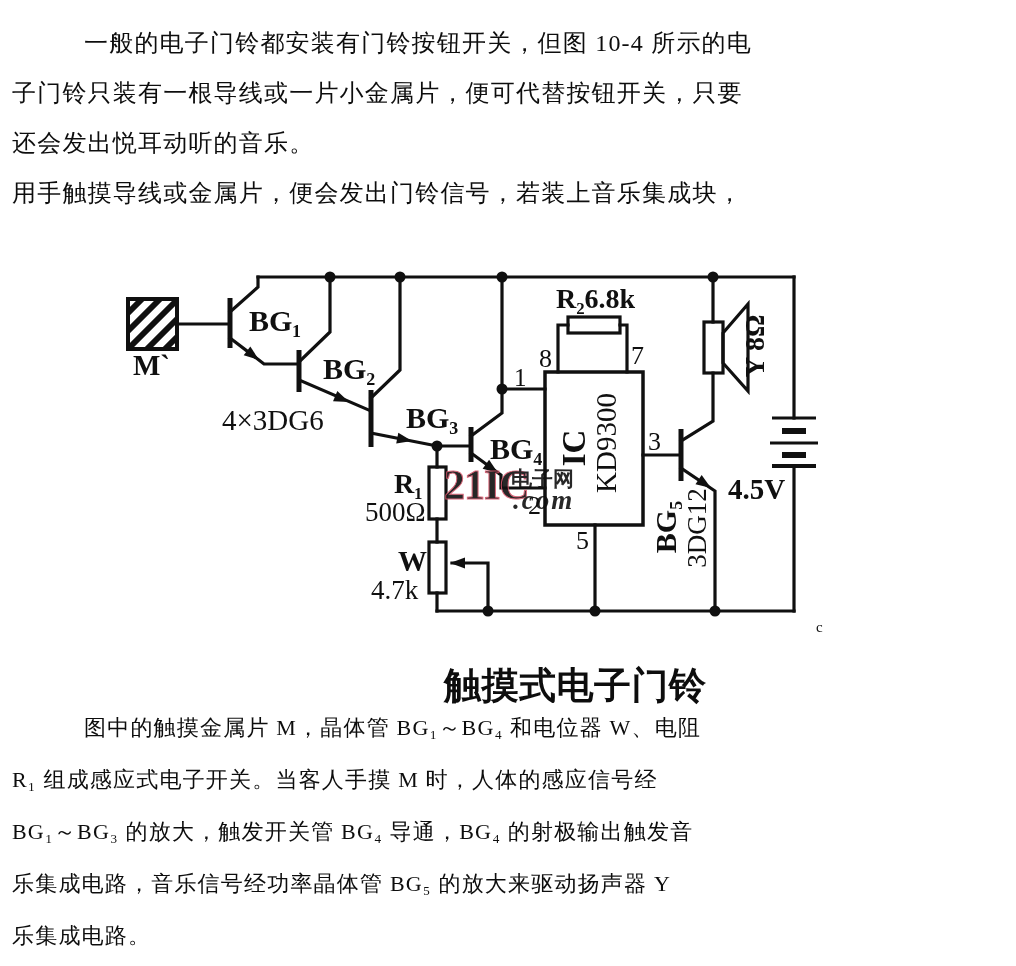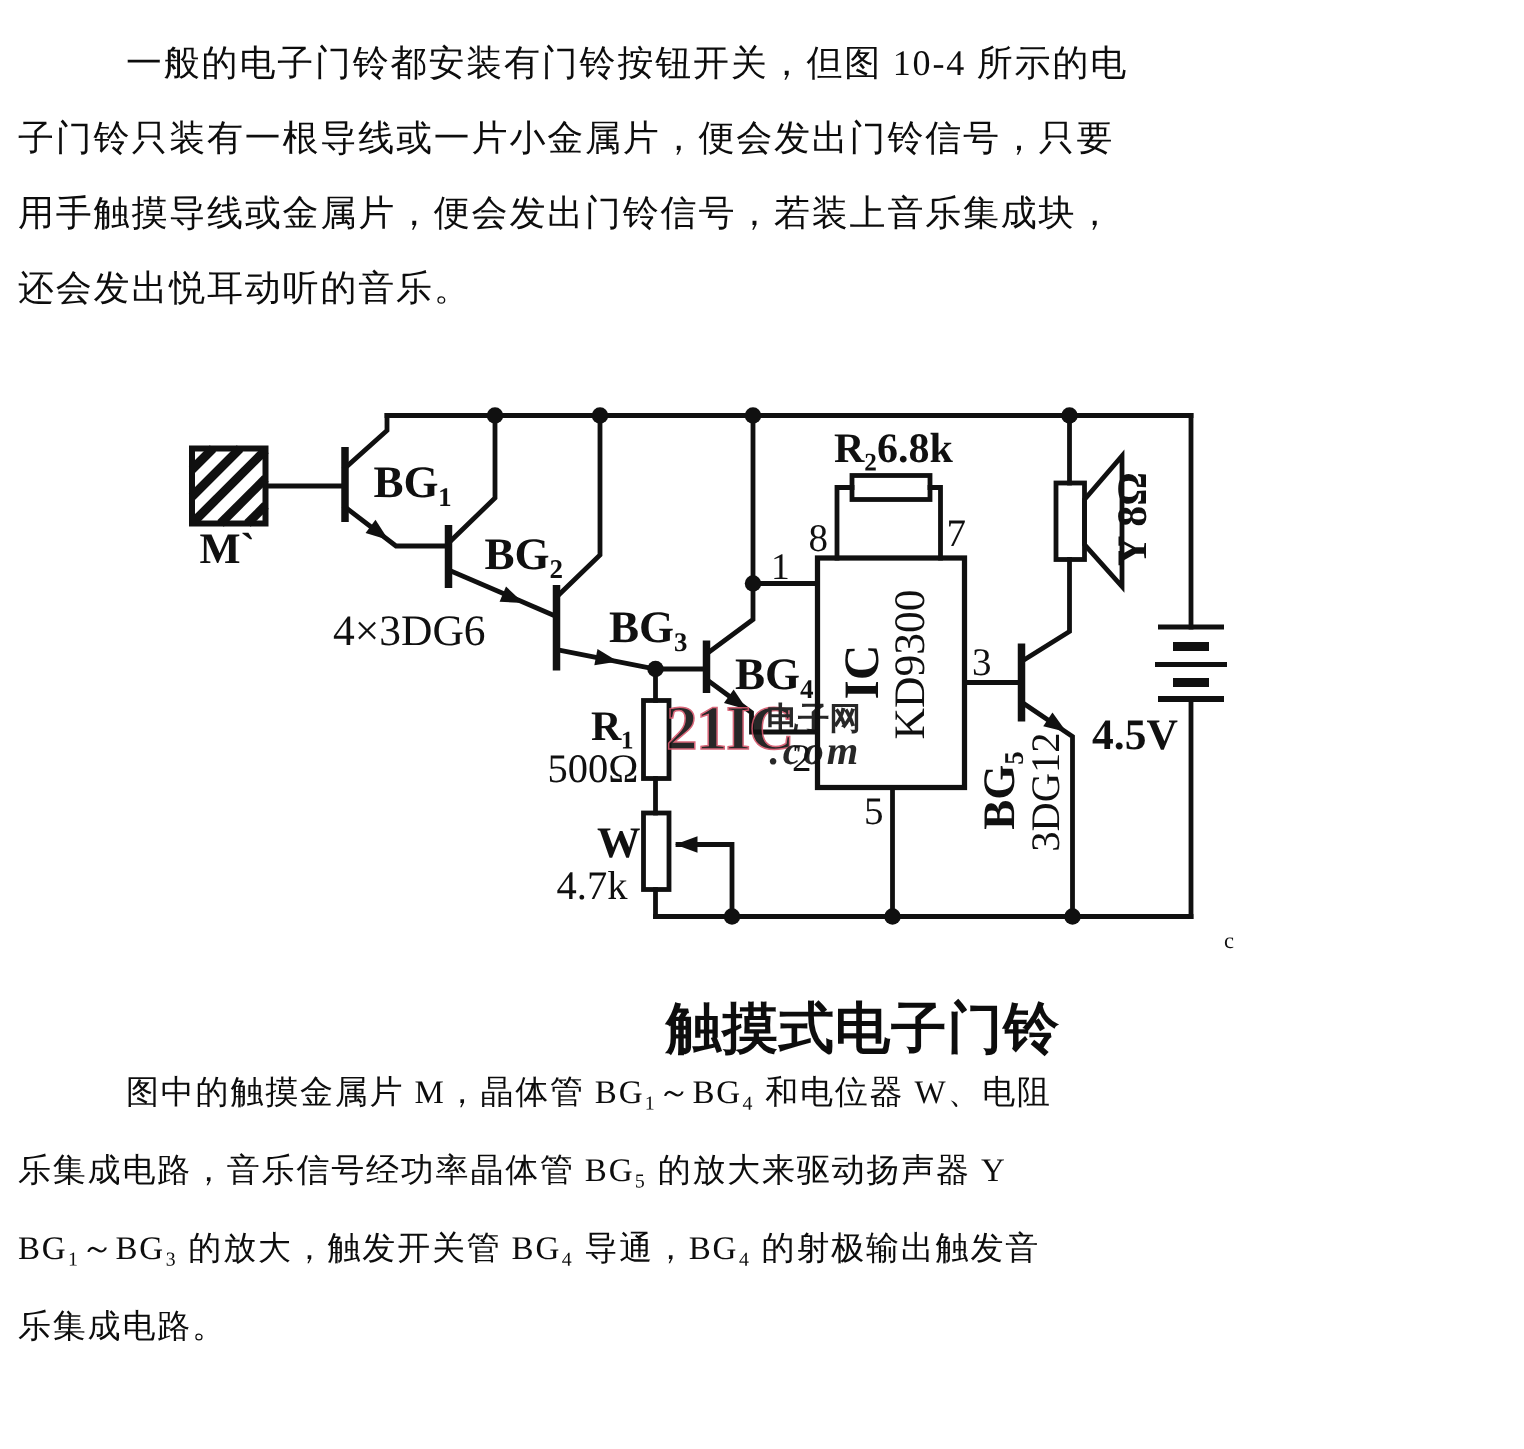--- a/index.html
+++ b/index.html
@@ -15,23 +15,23 @@
   svg.circuit{position:absolute;left:0;top:0;}
   svg text{font-family:"Liberation Serif","DejaVu Serif",serif;fill:#101010;}
 </style>
 </head>
 <body>
 
 <div class="page">
 
   <div class="para para-top">
     <div class="line indent">一般的电子门铃都安装有门铃按钮开关，但图 10-4 所示的电</div>
-    <div class="line">子门铃只装有一根导线或一片小金属片，便会发出门铃信号，只要</div>
+    <div class="line">子门铃只装有一根导线或一片小金属片，便可代替按钮开关，只要</div>
+    <div class="line">还会发出悦耳动听的音乐。</div>
     <div class="line">用手触摸导线或金属片，便会发出门铃信号，若装上音乐集成块，</div>
-    <div class="line">还会发出悦耳动听的音乐。</div>
   </div>
 
   <svg class="circuit" width="1016" height="966" viewBox="0 0 1016 966">
 
     <g>
       <rect x="128" y="299" width="49" height="50" fill="none" stroke="#101010" stroke-width="4"></rect>
       <g stroke="#101010" stroke-width="6">
         <path d="M128 313 L142 299"></path>
         <path d="M128 331 L160 299"></path>
         <path d="M129 348 L177 300"></path>
@@ -150,18 +150,19 @@
       <text x="444" y="499" font-size="42" font-weight="bold" fill="#e2808d" stroke="#d5566b" stroke-width="1" letter-spacing="-1">21IC</text>
       <text x="511" y="486" font-size="21" font-weight="bold" fill="#dd6677">电子网</text>
       <text x="513" y="509" font-size="27" font-weight="bold" font-style="italic" fill="#7eccd6" letter-spacing="2">.com</text>
     </g>
   </svg>
 
   <div class="caption">触摸式电子门铃</div>
 
   <div class="para para-bottom">
     <div class="line indent">图中的触摸金属片 M，晶体管 BG₁～BG₄ 和电位器 W、电阻</div>
+    <div class="line">R₁ 组成感应式电子开关。当客人手摸 M 时，人体的感应信号经</div>
+    <div class="line">BG₁～BG₃ 的放大，触发开关管 BG₄ 导通，BG₄ 的射极输出触发音</div>
     <div class="line">乐集成电路，音乐信号经功率晶体管 BG₅ 的放大来驱动扬声器 Y</div>
-    <div class="line">BG₁～BG₃ 的放大，触发开关管 BG₄ 导通，BG₄ 的射极输出触发音</div>
     <div class="line">乐集成电路。</div>
   </div>
 
 </div>
 
 </body></html>

